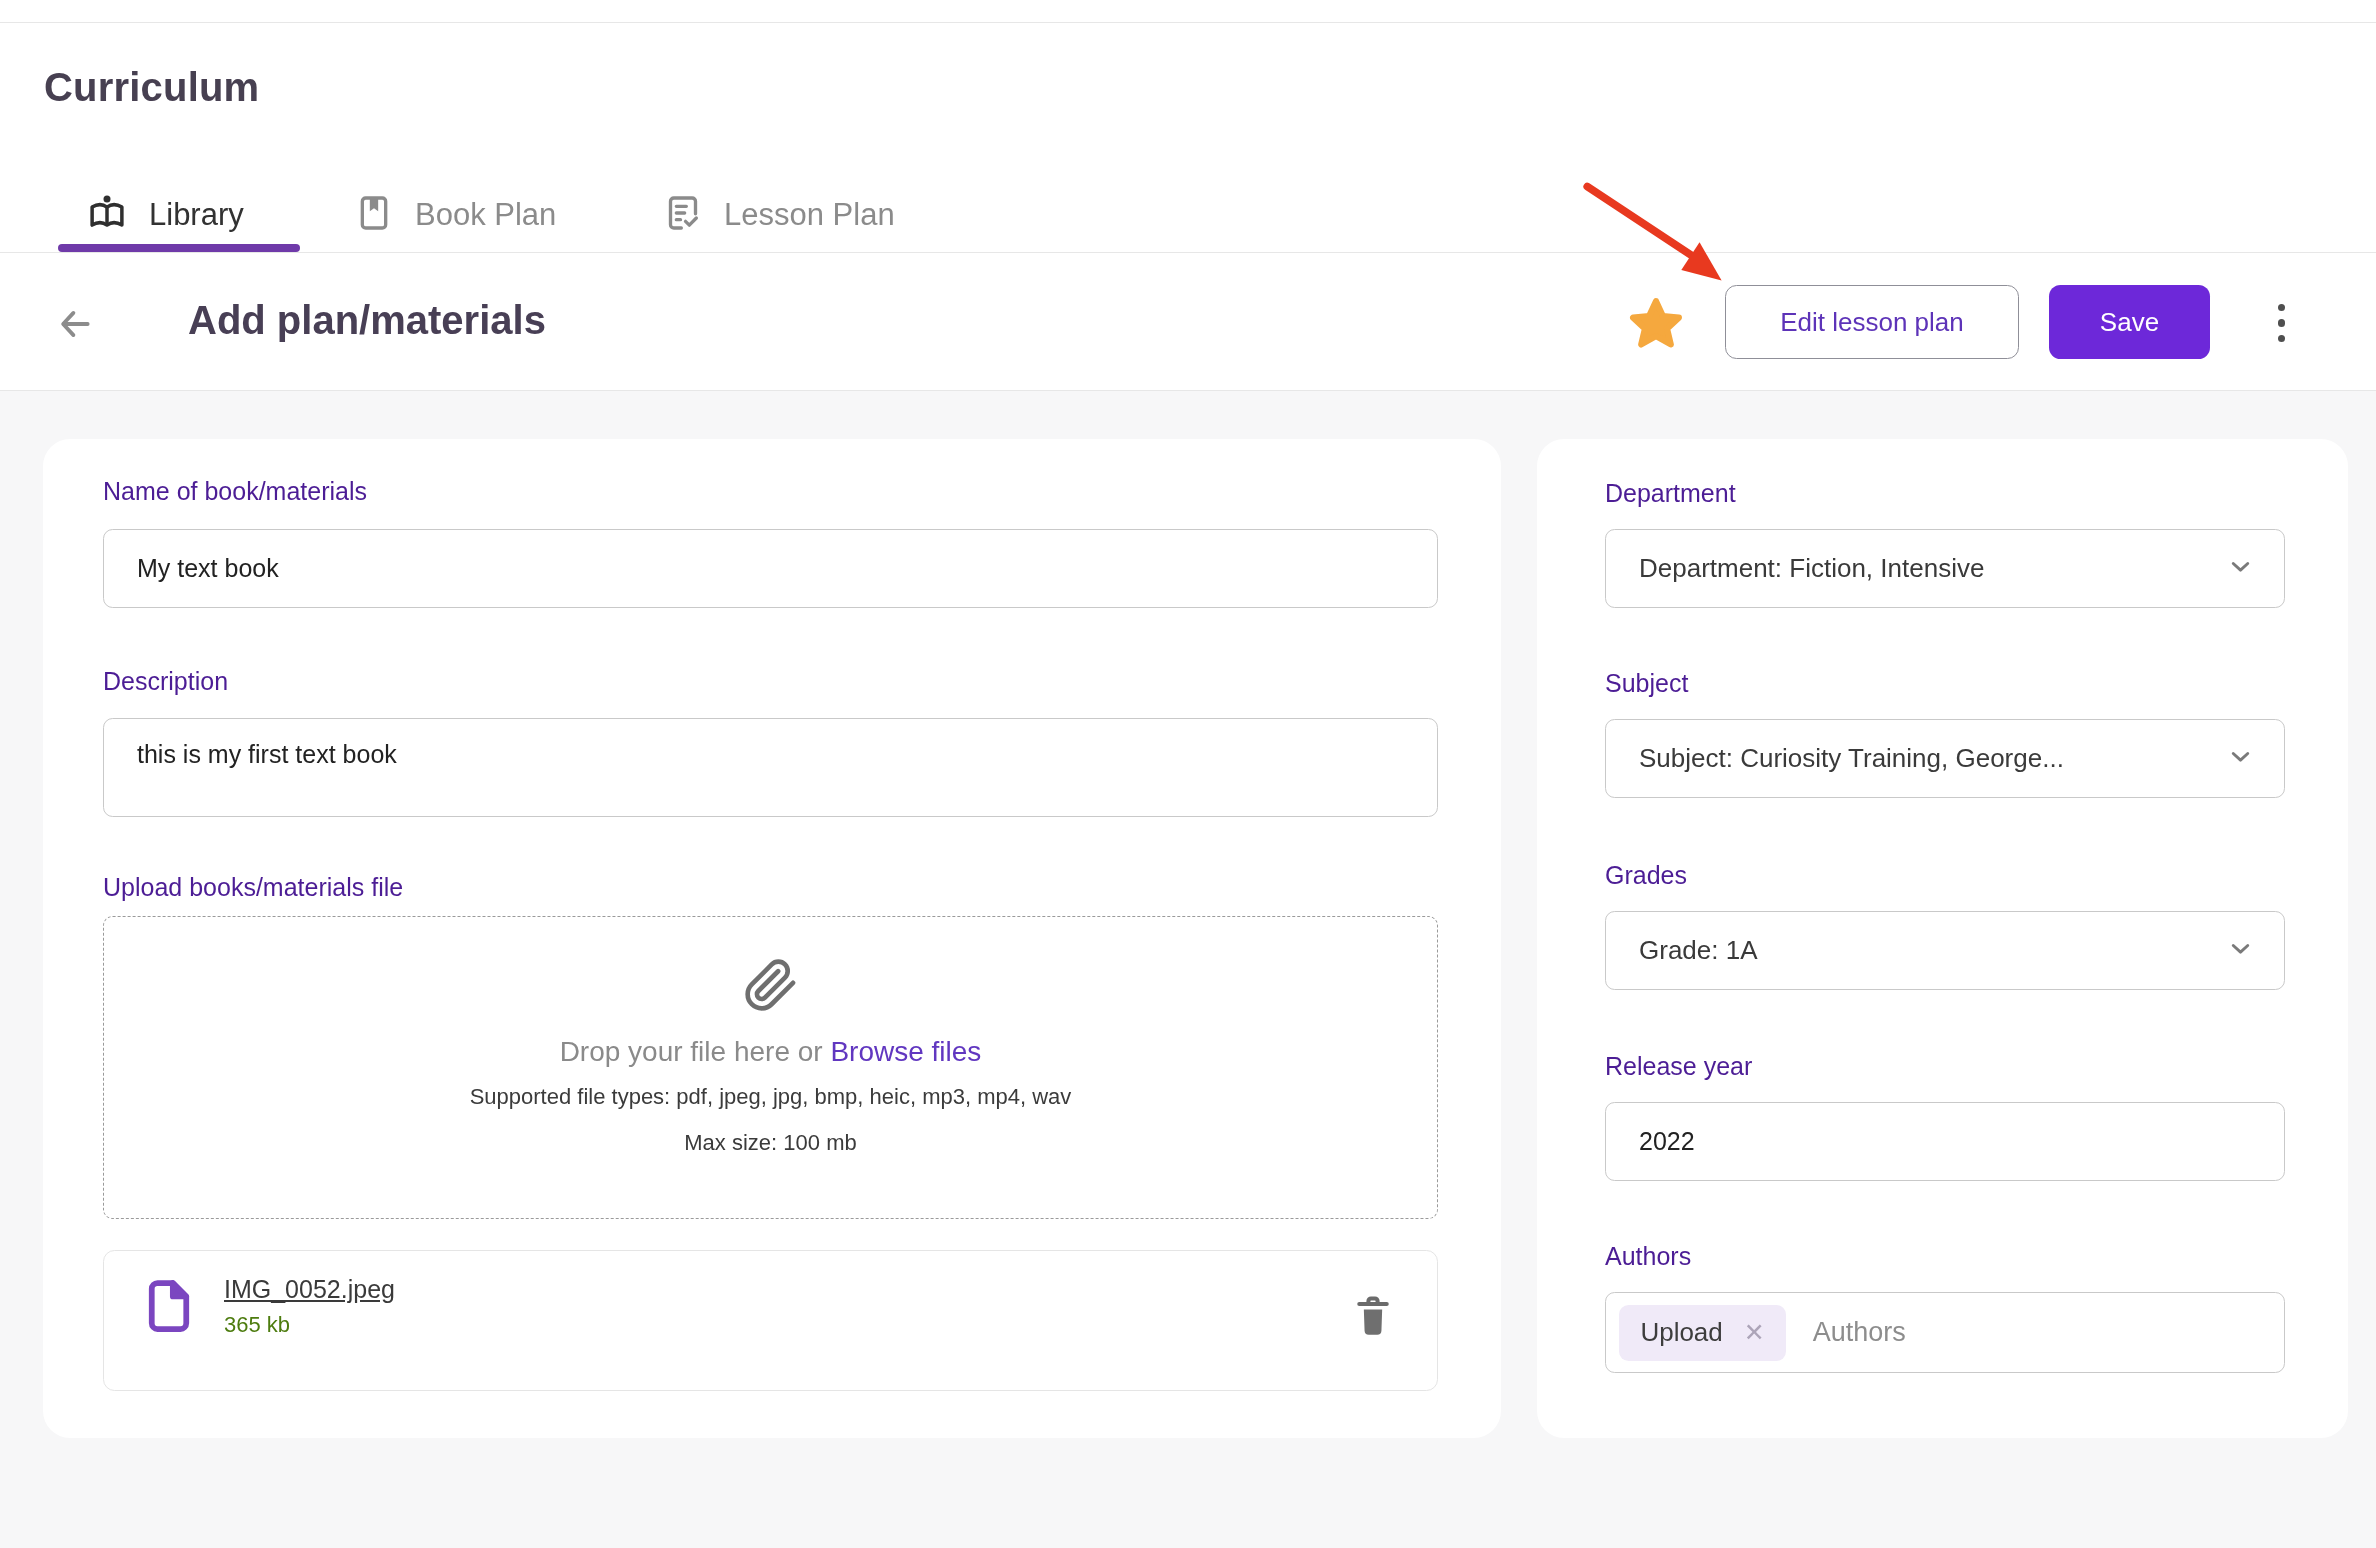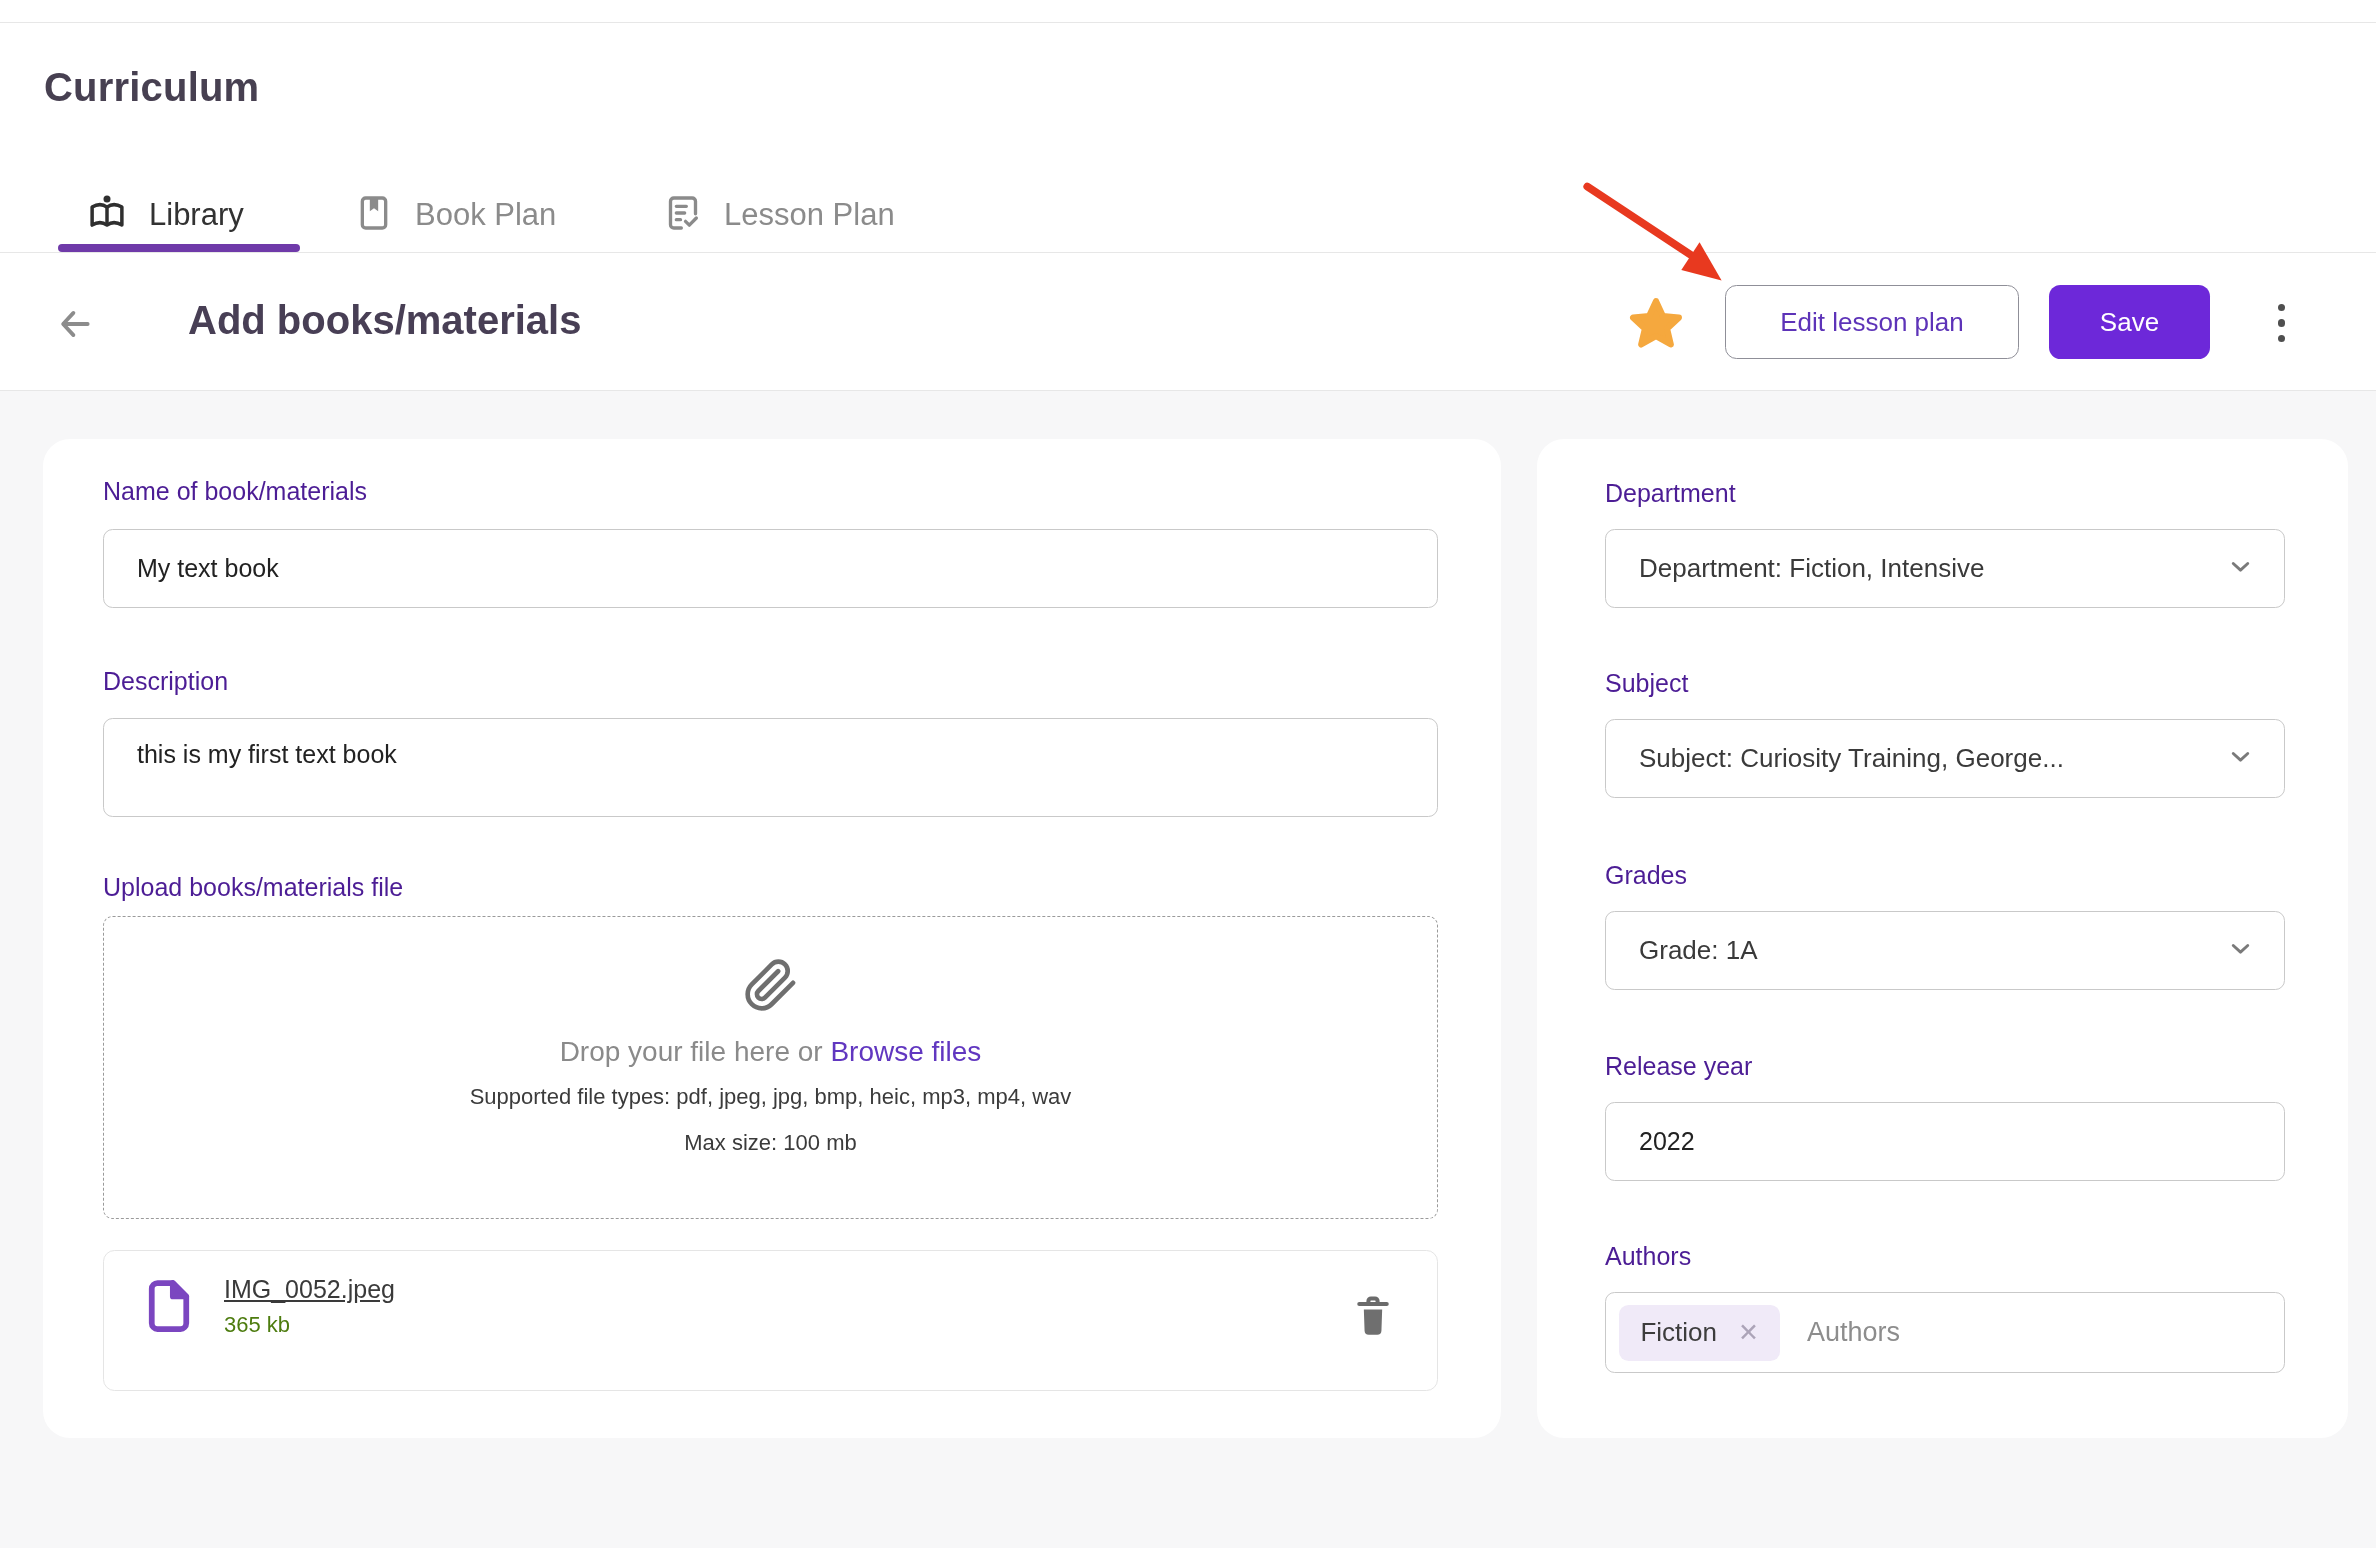--- a/index.html
+++ b/index.html
@@ -154,21 +154,21 @@
   <div class="tab-underline"></div>
   <div class="tabs-divider"></div>
 
   <div class="toolbar"></div>
   <div class="back-btn">
     <svg width="38" height="38" viewBox="0 0 24 24" fill="none">
       <path d="M20 12 H5" stroke="#8c8c8c" stroke-width="2.4" stroke-linecap="round"></path>
       <path d="M11 5 L4.5 12 L11 19" stroke="#8c8c8c" stroke-width="2.4" stroke-linecap="round" stroke-linejoin="round"></path>
     </svg>
   </div>
-  <div class="page-title">Add books/materials</div>
+  <div class="page-title">Add plan/materials</div>
 
   <div class="star">
     <svg width="54" height="54" viewBox="0 0 52 52">
       <path d="M26 5 L32.6 19.4 48 20.8 36.6 31.4 40.2 46.6 26 38.6 11.8 46.6 15.4 31.4 4 20.8 19.4 19.4 Z" fill="#f5a83e" stroke="#f5a83e" stroke-width="6" stroke-linejoin="round"></path>
     </svg>
   </div>
 
   <button class="btn-outline">Edit lesson plan</button>
   <button class="btn-primary">Save</button>
 
@@ -257,21 +257,21 @@
           </svg>
       </span>
     </div>
 
     <div class="f-label rlabel" style="top:613px;">Release year</div>
     <input class="textbox year-input" style="top: 663px;" value="2022">
 
     <div class="f-label rlabel" style="top:803px;">Authors</div>
     <div class="authors-box">
       <span class="chip">
-        <span>Fiction</span>
+        <span>Upload</span>
         <span class="chip-x">✕</span>
       </span>
       <span class="authors-ph">Authors</span>
     </div>
   </div>
 
 </div>
 
 
 </body></html>

